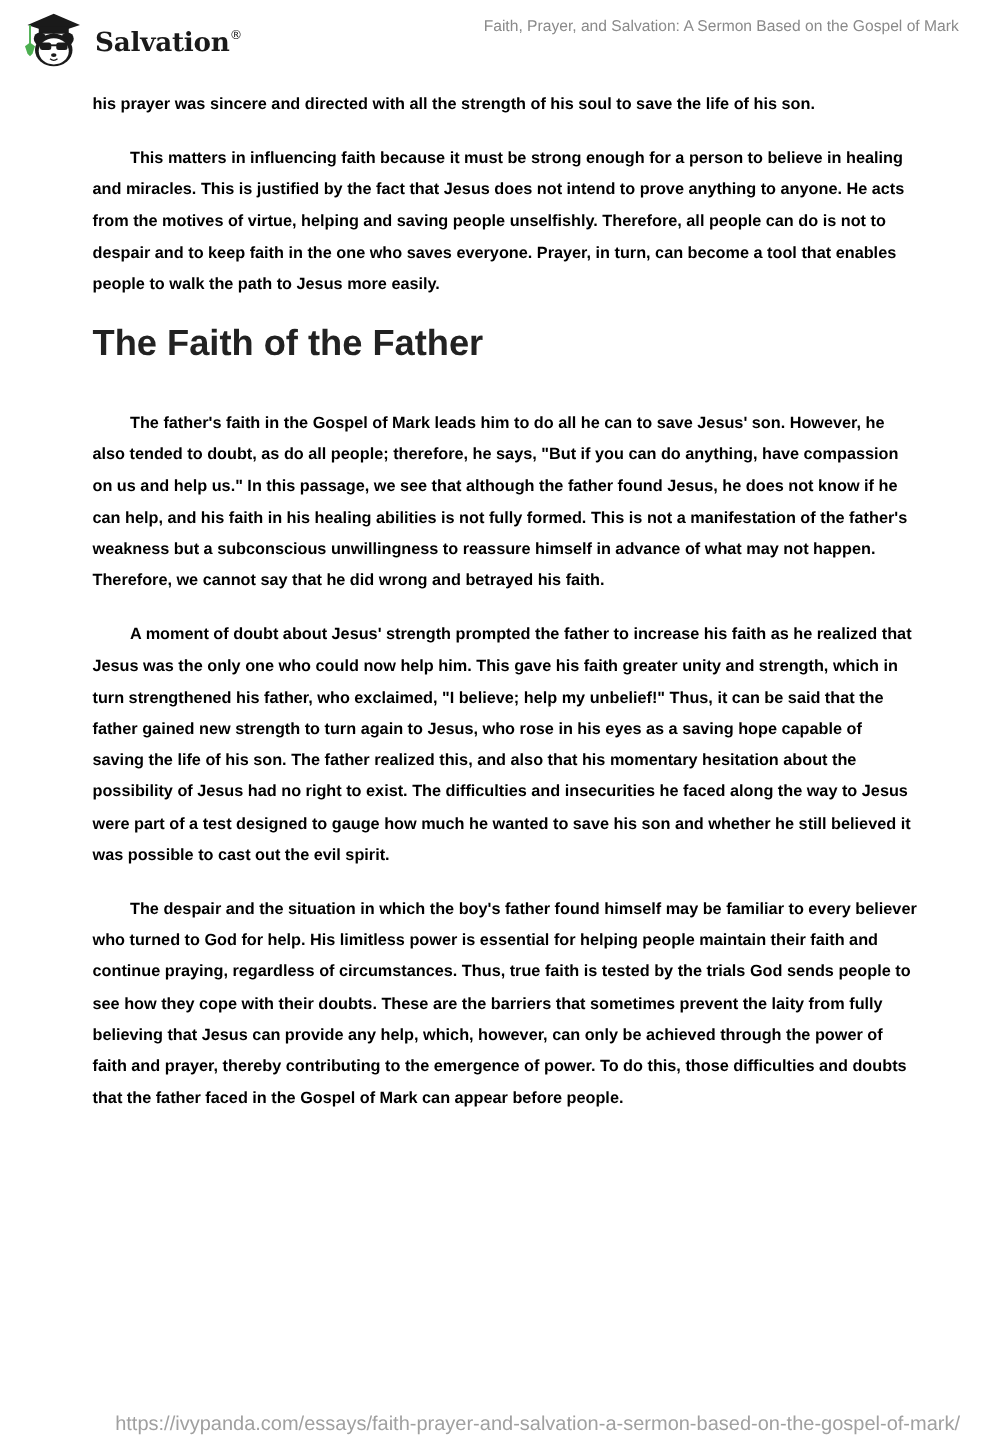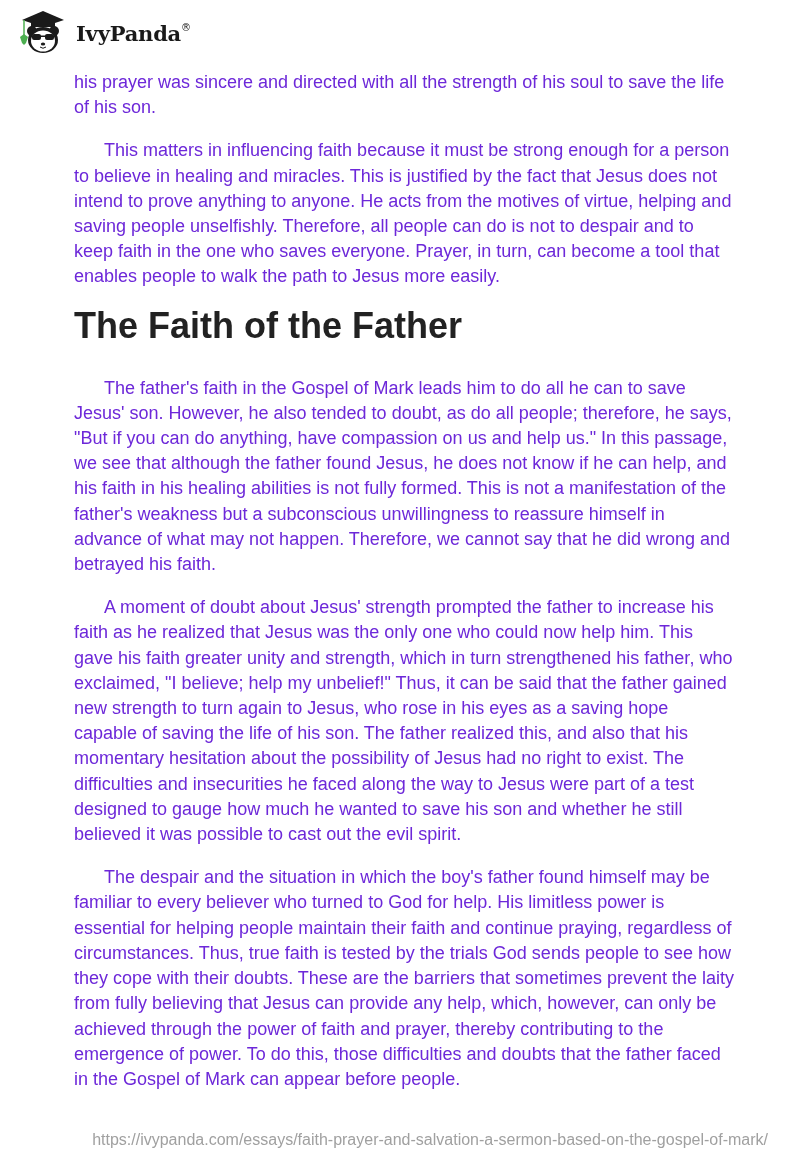--- a/index.html
+++ b/index.html
@@ -59,30 +59,31 @@
       white-space: nowrap;
     }
     .content {
       position: absolute;
       left: 74px;
       top: 70px;
       width: 660px;
     }
     .content p {
       margin: 0 0 18px 0;
-      font-size: 18px;
+      font-size: 13px;
       line-height: 25.2px;
-      color: #6d28d9;
+      color: #000000;
+      font-weight: bold;
     }
     .content p.indent {
       text-indent: 30px;
     }
     .content h2 {
       margin: 12px 0 32px 0;
-      font-size: 36px;
+      font-size: 29px;
       font-weight: bold;
       color: #222222;
       line-height: 36px;
     }
     .footer-url {
       position: absolute;
       right: 32px;
       top: 1131px;
       font-size: 16px;
       color: #a0a0a0;
@@ -108,22 +109,23 @@
       <ellipse cx="27" cy="33" rx="15" ry="13" fill="#1a1a1a"></ellipse>
       <ellipse cx="27" cy="34" rx="12" ry="10.5" fill="#ffffff"></ellipse>
 
       <rect x="16" y="27" width="9" height="6" rx="2" fill="#1a1a1a"></rect>
       <rect x="29" y="27" width="9" height="6" rx="2" fill="#1a1a1a"></rect>
       <rect x="24" y="28.5" width="6" height="1.5" fill="#1a1a1a"></rect>
 
       <ellipse cx="27" cy="37" rx="2.2" ry="1.5" fill="#1a1a1a"></ellipse>
       <path d="M24,40 Q27,42.5 30,40" stroke="#1a1a1a" stroke-width="1" fill="none"></path>
     </svg>
-    <span class="logo-text"><span>IvyPanda</span><span class="logo-reg">®</span></span>
+    <span class="logo-text"><span>Salvation</span><span class="logo-reg">®</span></span>
   </div>
+  <div class="doc-title">Faith, Prayer, and Salvation: A Sermon Based on the Gospel of Mark</div>
 </div>
 
 <div class="content">
   <p>his prayer was sincere and directed with all the strength of his soul to save the life of his son.</p>
   <p class="indent">This matters in influencing faith because it must be strong enough for a person to believe in healing and miracles. This is justified by the fact that Jesus does not intend to prove anything to anyone. He acts from the motives of virtue, helping and saving people unselfishly. Therefore, all people can do is not to despair and to keep faith in the one who saves everyone. Prayer, in turn, can become a tool that enables people to walk the path to Jesus more easily.</p>
   <h2>The Faith of the Father</h2>
   <p class="indent">The father's faith in the Gospel of Mark leads him to do all he can to save Jesus' son. However, he also tended to doubt, as do all people; therefore, he says, "But if you can do anything, have compassion on us and help us." In this passage, we see that although the father found Jesus, he does not know if he can help, and his faith in his healing abilities is not fully formed. This is not a manifestation of the father's weakness but a subconscious unwillingness to reassure himself in advance of what may not happen. Therefore, we cannot say that he did wrong and betrayed his faith.</p>
   <p class="indent">A moment of doubt about Jesus' strength prompted the father to increase his faith as he realized that Jesus was the only one who could now help him. This gave his faith greater unity and strength, which in turn strengthened his father, who exclaimed, "I believe; help my unbelief!" Thus, it can be said that the father gained new strength to turn again to Jesus, who rose in his eyes as a saving hope capable of saving the life of his son. The father realized this, and also that his momentary hesitation about the possibility of Jesus had no right to exist. The difficulties and insecurities he faced along the way to Jesus were part of a test designed to gauge how much he wanted to save his son and whether he still believed it was possible to cast out the evil spirit.</p>
   <p class="indent">The despair and the situation in which the boy's father found himself may be familiar to every believer who turned to God for help. His limitless power is essential for helping people maintain their faith and continue praying, regardless of circumstances. Thus, true faith is tested by the trials God sends people to see how they cope with their doubts. These are the barriers that sometimes prevent the laity from fully believing that Jesus can provide any help, which, however, can only be achieved through the power of faith and prayer, thereby contributing to the emergence of power. To do this, those difficulties and doubts that the father faced in the Gospel of Mark can appear before people.</p>
 </div>

